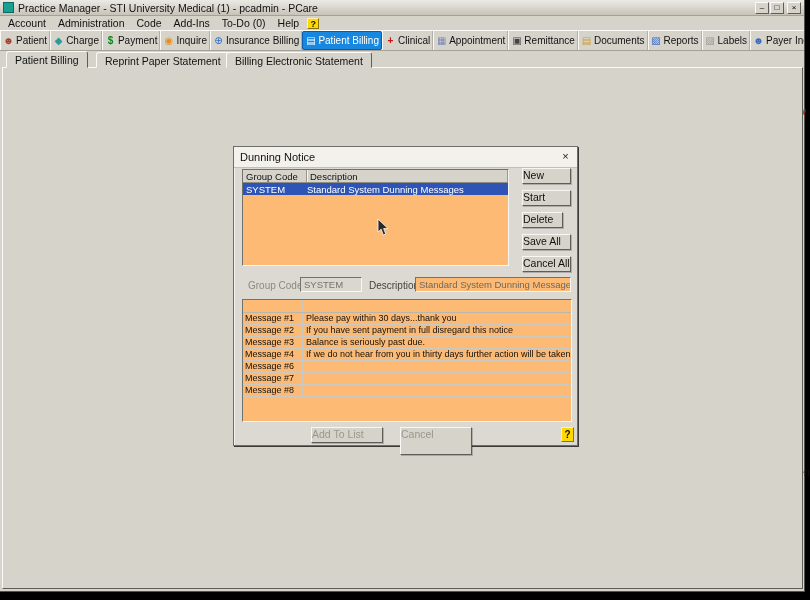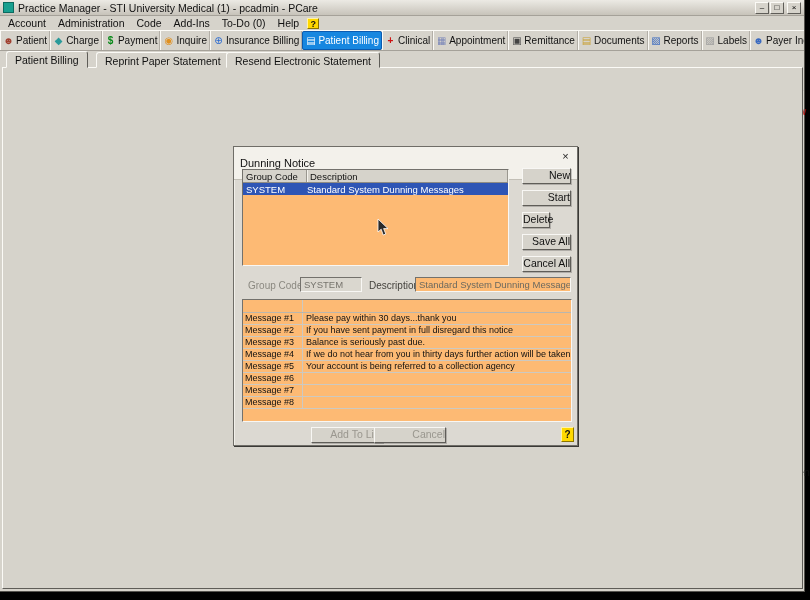--- a/index.html
+++ b/index.html
@@ -23,21 +23,21 @@
   .tb-ic{font-size:10px;width:11px;text-align:center}
   .ic0{color:#a04030}.ic1{color:#2a9a9a}.ic2{color:#0a8a1a;font-weight:bold}.ic3{color:#e09020}
   .ic4{color:#2a6ad0}.ic5{color:#fff}.ic6{color:#cc1111;font-weight:bold}.ic7{color:#7a86b8}
   .ic8{color:#444}.ic9{color:#c8a030}.ic10{color:#3a6ac0}.ic11{color:#9a9a9a}.ic12{color:#3a6ac0}
   .tab{height:16px;background:#d6d3cb;border:1px solid;border-color:#fbfaf6 #5f5d58 #d6d3cb #fbfaf6;border-radius:3px 3px 0 0;font-size:10.5px;padding:2px 8px;z-index:2}
   .tab.active{height:17px;top:51px;z-index:4;font-weight:normal}
   .panel{background:#d6d3cb;border:1px solid;border-color:#fbfaf6 #5f5d58 #5f5d58 #fbfaf6;z-index:1}
   
   .gb{border:1px solid #9b978e;box-shadow:inset 1px 1px 0 #edebe5}
   .gt{position:absolute;top:-7px;left:6px;background:#d6d3cb;padding:0 3px;color:#001c96;font-size:10.5px;white-space:nowrap}
-  .btn{background:#d6d3cb;border:1px solid;border-color:#f8f7f4 #5f5d58 #5f5d58 #f8f7f4;box-shadow:1px 1px 0 rgba(0,0,0,.2);font-size:10.5px;text-align:right;cursor:default;white-space:nowrap}
+  .btn{background:#d6d3cb;border:1px solid;border-color:#f8f7f4 #5f5d58 #5f5d58 #f8f7f4;box-shadow:1px 1px 0 rgba(0,0,0,.2);font-size:10.5px;text-align:left;cursor:default;white-space:nowrap}
   .btn.disabled{color:#9a978f}
   .sunken{background:#fdba74;border:1px solid;border-color:#73716c #f8f7f4 #f8f7f4 #73716c}
   input.field{font-size:10.5px;padding:0 2px;outline:none}
   .cb{width:11px;height:11px;background:#fff;border:1px solid;border-color:#73716c #f8f7f4 #f8f7f4 #73716c;font-size:10px;line-height:9px;text-align:center;font-weight:bold}
   .radio{width:11px;height:11px;border-radius:50%;background:#fff;border:1px solid #73716c;position:relative}
   .radio.on::after{content:"";position:absolute;left:2.5px;top:2.5px;width:4px;height:4px;border-radius:50%;background:#111}
   .lbl{font-size:10.5px;white-space:nowrap}
   .lbl10{font-size:10px;white-space:nowrap}
   .combo{background:#fff;border:1px solid;border-color:#73716c #f8f7f4 #f8f7f4 #73716c}
   .combo .cv{position:absolute;left:3px;top:1px;right:16px;font-size:10px;white-space:nowrap;overflow:hidden}
@@ -47,21 +47,21 @@
   
   .list-head{display:flex;height:14px;background:#d6d3cb;border-bottom:1px solid #8f8c84;font-size:10px}
   .list-head>div{border-right:1px solid #9a978f;box-shadow:1px 0 0 #f4f2ec;padding:1px 3px;white-space:nowrap}
   .lrow{display:flex;align-items:center;height:13px;font-size:10px}
   .lrow.sel{background:#2e55b5;color:#fff}
   .msg-head{height:13px;border-bottom:1px solid #b9b6ae;display:flex}
   .msg-row{display:flex;height:12px;border-bottom:1px solid #ccc9c2;font-size:9px;line-height:11px}
   .msg-label{width:60px;border-right:1px solid #ccc9c2;padding-left:2px;flex:none}
   .msg-text{flex:1;padding-left:3px;white-space:nowrap;overflow:hidden}
   .dialog{background:#dcd9d2;border:1px solid #6f6d67;box-shadow:1px 1px 0 #3a3936,inset 1px 1px 0 #f2f0ea;z-index:10}
-  .dlg-title{height:20px;background:#f3f1eb;border-bottom:1px solid #c2bfb6;display:flex;align-items:center;padding:16px 6px;font-size:11px}
+  .dlg-title{height:20px;background:#f3f1eb;border-bottom:1px solid #c2bfb6;display:flex;align-items:center;padding:10px 6px;font-size:11px}
   .dlg-x{position:absolute;right:4px;top:3px;width:15px;height:14px;text-align:center;font-size:11px;line-height:13px;color:#222}
   .lookup{font-size:11px;font-weight:bold;line-height:14px}
   .sort{font-size:6.5px;margin-left:4px;vertical-align:middle;color:#555}
 </style>
 </head>
 <body>
 
 <div id="app">
 
   <div class="titlebar abs" style="left:0;top:0;width:804px;height:16px">
@@ -132,21 +132,21 @@
         <span>Labels</span>
       </div>
     <div class="tb-item">
         <span class="tb-ic ic12">☻</span>
         <span>Payer Inquiries</span>
       </div>
   </div>
 
   <div class="tab active abs" style="left:6px;top:51px"><span>Patient Billing</span></div>
   <div class="tab abs" style="left:96px;top:52px"><span>Reprint Paper Statement</span></div>
-  <div class="tab abs" style="left:226px;top:52px"><span>Resend Electronic Statement</span></div>
+  <div class="tab abs" style="left:226px;top:52px"><span>Billing Electronic Statement</span></div>
   <div class="panel abs" style="left:2px;top:67px;width:801px;height:522px"></div>
 
   <div class="gb abs" style="left:8px;top:74px;width:789px;height:54px">
     <span class="gt">Billing Options</span>
   </div>
   <span class="lbl navy abs" style="left:30px;top:87px">Billing Date:</span>
   <div class="combo abs" style="left:90px;top:84px;width:82px;height:17px">
     <span class="cv">8/29/2018</span>
     <span class="ca">▼</span>
   </div>
@@ -235,21 +235,21 @@
         <div style="flex:1"><span>Description</span></div>
       </div>
       <div class="lrow sel" style="height:12px;font-size:9.5px">
         <div style="width:64px;padding-left:3px">SYSTEM</div>
         <div style="flex:1">Standard System Dunning Messages</div>
       </div>
     </div>
 
     <div class="btn abs" style="left:288px;top:21px;width:49px;height:16px"><span>New</span></div>
     <div class="btn abs" style="left:288px;top:43px;width:49px;height:16px"><span>Start</span></div>
-    <div class="btn abs" style="left:288px;top:65px;width:28px;height:16px"><span>Delete</span></div>
+    <div class="btn abs" style="left:288px;top:65px;width:41px;height:16px"><span>Delete</span></div>
     <div class="btn abs" style="left:288px;top:87px;width:49px;height:16px"><span>Save All</span></div>
     <div class="btn abs" style="left:288px;top:109px;width:49px;height:16px"><span>Cancel All</span></div>
 
     <span class="lbl10 gray abs" style="left:14px;top:133px">Group Code:</span>
     <div class="sunken abs" style="left:66px;top:130px;width:62px;height:15px;background:#dad7cf;color:#77756e;font-size:9.5px;padding:1px 3px"><span>SYSTEM</span></div>
     <span class="lbl10 abs" style="left:135px;top:133px;color:#44423d">Description</span>
     <div class="sunken abs" style="left:181px;top:130px;width:156px;height:15px;color:#6b695f;font-size:9.5px;padding:1px 3px;white-space:nowrap;overflow:hidden"><span>Standard System Dunning Messages</span></div>
 
     <div class="sunken abs" style="left:8px;top:152px;width:330px;height:123px">
       <div class="msg-head">
@@ -265,39 +265,35 @@
         </div>
       <div class="msg-row">
           <div class="msg-label">Message #3</div>
           <div class="msg-text">Balance is seriously past due.</div>
         </div>
       <div class="msg-row">
           <div class="msg-label">Message #4</div>
           <div class="msg-text">If we do not hear from you in thirty days further action will be taken on your account</div>
         </div>
       <div class="msg-row">
-          <div class="msg-label">Message #5</div>
-          <div class="msg-text">Your account is being referred to a collection agency</div>
-        </div>
-      <div class="msg-row">
           <div class="msg-label">Message #6</div>
           <div class="msg-text"></div>
         </div>
       <div class="msg-row">
           <div class="msg-label">Message #7</div>
           <div class="msg-text"></div>
         </div>
       <div class="msg-row">
           <div class="msg-label">Message #8</div>
           <div class="msg-text"></div>
         </div>
     </div>
 
     <div class="btn disabled abs" style="left:77px;top:280px;width:72px;height:16px"><span>Add To List</span></div>
-    <div class="btn disabled abs" style="left:140px;top:280px;width:72px;height:16px"><span>Cancel</span></div>
+    <div class="btn disabled abs" style="left:166px;top:280px;width:72px;height:28px"><span>Cancel</span></div>
     <div class="help-badge abs" style="left:325px;top:280px;width:13px;height:15px;line-height:14px;font-size:10px"><span>?</span></div>
   </div>
 
   <svg class="abs" style="left:377px;top:218px;width:12px;height:19px;z-index:50" viewBox="0 0 12 19">
     <path d="M1,1 L1,14 L4.2,11.2 L6.2,17 L8.8,16 L6.6,10.6 L11,10.6 Z" fill="#2a2a2a" stroke="#ffffff" stroke-width="0.8"></path>
   </svg>
 
 </div>
 
 </body></html>

